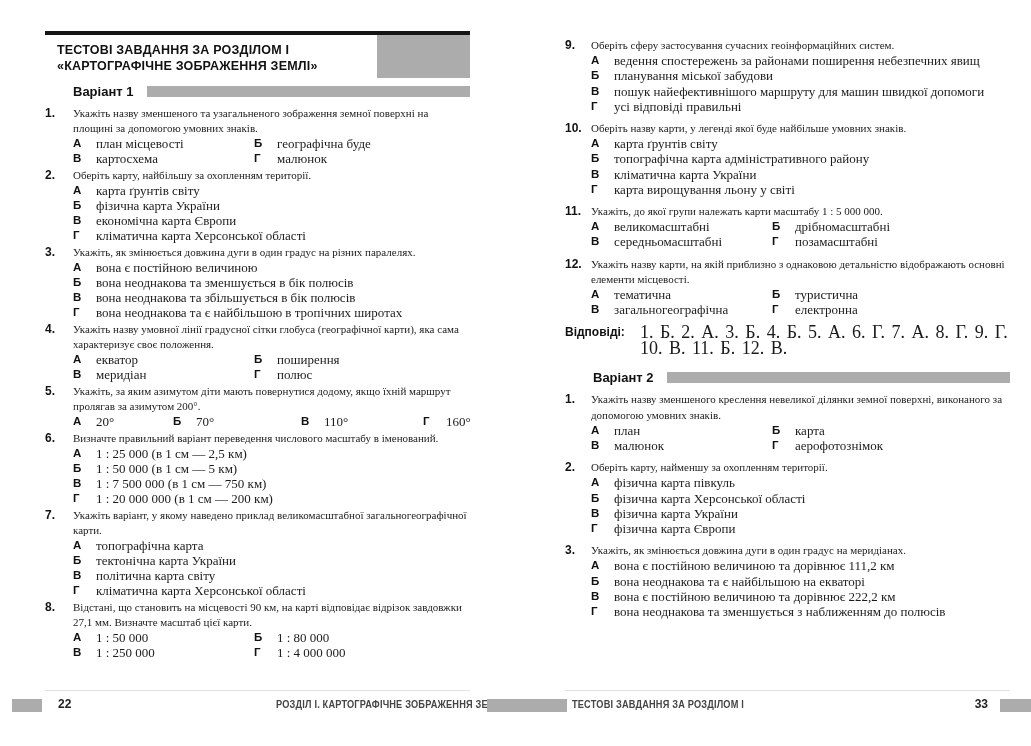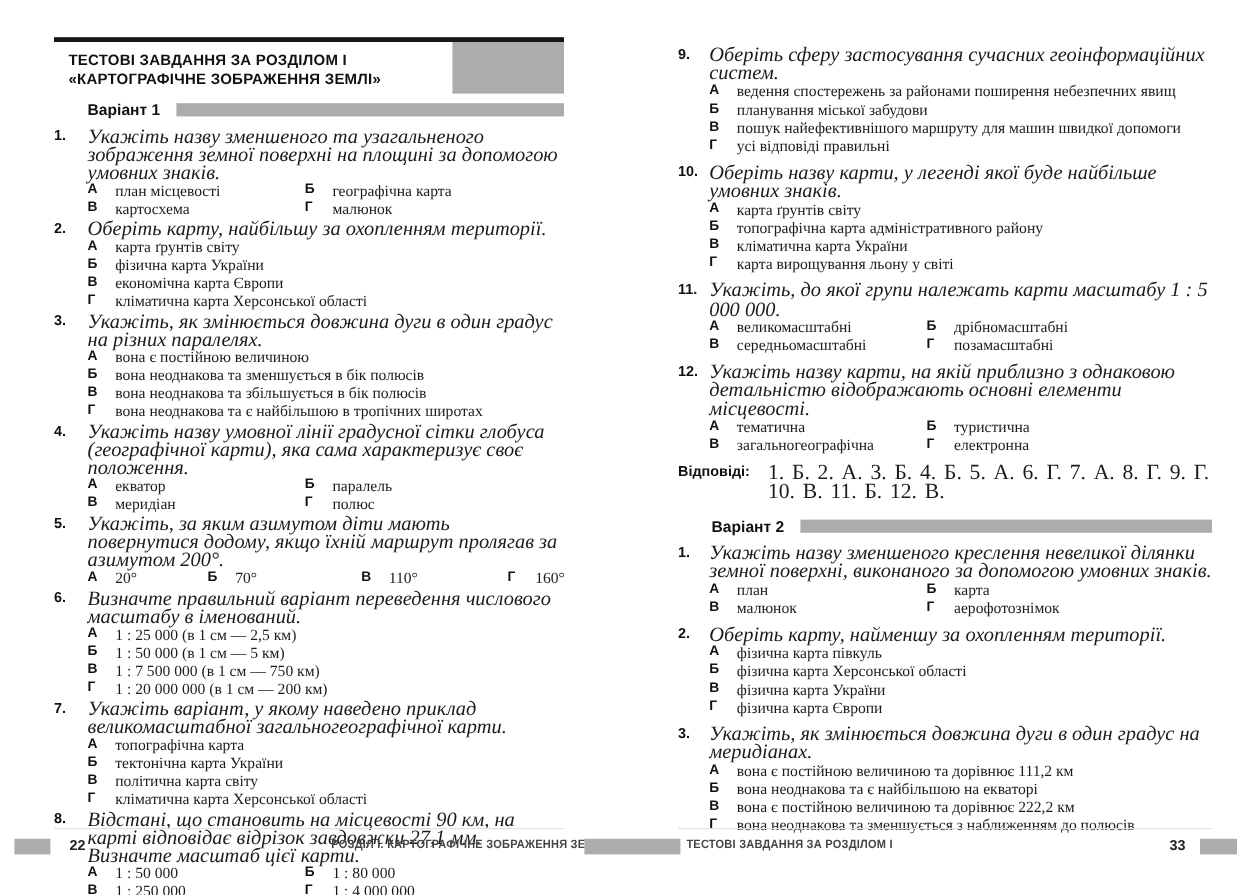--- a/index.html
+++ b/index.html
@@ -38,21 +38,21 @@
 
   
   .question{display:flex;margin-bottom:2px;}
   .col-right .question{margin-bottom:7px;}
   .qnum{
     flex:0 0 28px;font-family:"Liberation Sans", sans-serif;
     font-weight:bold;font-size:12px;line-height:15px;color:#111;
   }
   .col-right .qnum{flex:0 0 26px;}
   .qbody{flex:1;min-width:0;}
-  .qtext{font-size:17px;line-height:15px;font-style:italic;}
+  .qtext{font-size:11px;line-height:15px;}
   .col-right .qtext{line-height:15.2px;}
   .opt{display:flex;}
   .letter{
     flex:0 0 23px;font-family:"Liberation Sans", sans-serif;
     font-weight:bold;font-size:11.5px;line-height:15px;color:#111;
   }
   .otext{font-size:13px;line-height:15px;}
   .col-right .otext{line-height:15.2px;}
   .opts.two-col{display:grid;grid-template-columns:181px 1fr;}
   .opts.four-col{display:grid;grid-template-columns:100px 128px 122px 1fr;}
@@ -108,21 +108,21 @@
         <span class="qnum">1.</span>
         <div class="qbody">
           <div class="qtext">Укажіть назву зменшеного та узагальненого зображення земної поверхні на площині за допомогою умовних знаків.</div>
           <div class="opts two-col">
             <div class="opt">
               <span class="letter">А</span>
               <span class="otext">план місцевості</span>
             </div>
             <div class="opt">
               <span class="letter">Б</span>
-              <span class="otext">географічна карта</span>
+              <span class="otext">географічна буде</span>
             </div>
             <div class="opt">
               <span class="letter">В</span>
               <span class="otext">картосхема</span>
             </div>
             <div class="opt">
               <span class="letter">Г</span>
               <span class="otext">малюнок</span>
             </div>
           </div>
@@ -180,21 +180,21 @@
         <span class="qnum">4.</span>
         <div class="qbody">
           <div class="qtext">Укажіть назву умовної лінії градусної сітки глобуса (географічної карти), яка сама характеризує своє положення.</div>
           <div class="opts two-col">
             <div class="opt">
               <span class="letter">А</span>
               <span class="otext">екватор</span>
             </div>
             <div class="opt">
               <span class="letter">Б</span>
-              <span class="otext">паралель</span>
+              <span class="otext">поширення</span>
             </div>
             <div class="opt">
               <span class="letter">В</span>
               <span class="otext">меридіан</span>
             </div>
             <div class="opt">
               <span class="letter">Г</span>
               <span class="otext">полюс</span>
             </div>
           </div>

